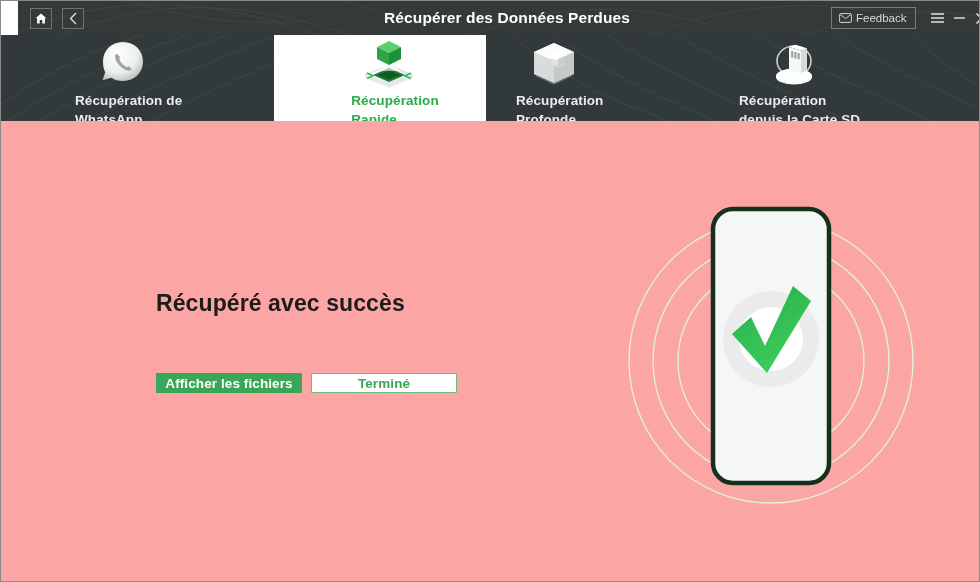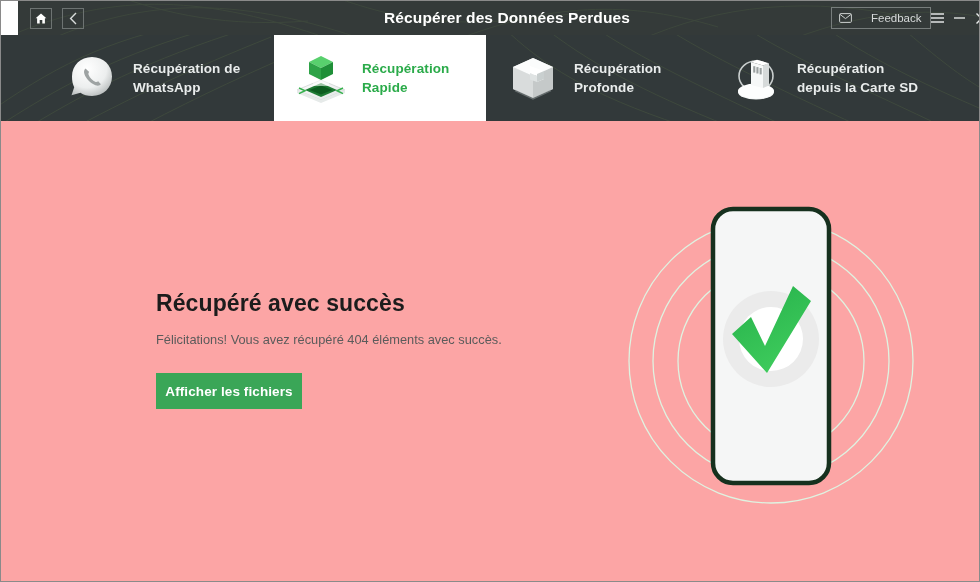--- a/index.html
+++ b/index.html
@@ -66,21 +66,21 @@
 
   .feedback-btn {
     position: absolute;
     top: 6px;
     left: 813px;
     height: 22px;
     padding: 0 8px 0 7px;
     border: 1px solid #777d7c;
     display: flex;
     align-items: center;
-    gap: 19px;
+    gap: 4px;
     color: #d7dada;
     font-size: 11.5px;
   }
 
   .win-ctl {
     position: absolute;
     top: 6px;
     width: 22px;
     height: 22px;
     display: flex;
@@ -101,20 +101,21 @@
     overflow: hidden;
   }
 
   .tab {
     position: absolute;
     top: 0;
     height: 86px;
     display: flex;
     align-items: center;
     padding-left: 0;
+    flex-direction: column;
   }
   .tab .tab-icon {
     width: 58px;
     height: 56px;
     flex: none;
     display: flex;
     align-items: center;
     justify-content: center;
   }
   .tab .tab-label {
@@ -161,21 +162,21 @@
     position: absolute;
     left: 155px;
     top: 211px;
     font-size: 12.8px;
     color: #5b5b5b;
   }
 
   .btn {
     position: absolute;
     top: 252px;
-    height: 36px;
+    height: 20px;
     display: flex;
     align-items: center;
     justify-content: center;
     font-size: 13.5px;
     font-weight: bold;
     letter-spacing: 0.1px;
   }
   .btn-primary {
     left: 155px;
     width: 146px;
@@ -371,23 +372,23 @@
         </svg>
       </span>
       <span class="tab-label">Récupération
 depuis la Carte SD</span>
     </div>
   </div>
 
   <div class="content">
 
     <div class="headline">Récupéré avec succès</div>
-    <div class="subline">Félicitations! Vous avez récupéré 404 éléments avec succès.</div>
 
     <div class="btn btn-primary">Afficher les fichiers</div>
+    <div class="btn btn-secondary">Terminé</div>
 
     <div class="illus">
       <svg width="340" height="340" viewBox="0 0 340 340">
         <defs>
           <linearGradient id="checkg" x1="0" y1="0" x2="0.5" y2="1">
             <stop offset="0%" stop-color="#25b04a"></stop>
             <stop offset="100%" stop-color="#3ecb5c"></stop>
           </linearGradient>
         </defs>
 

